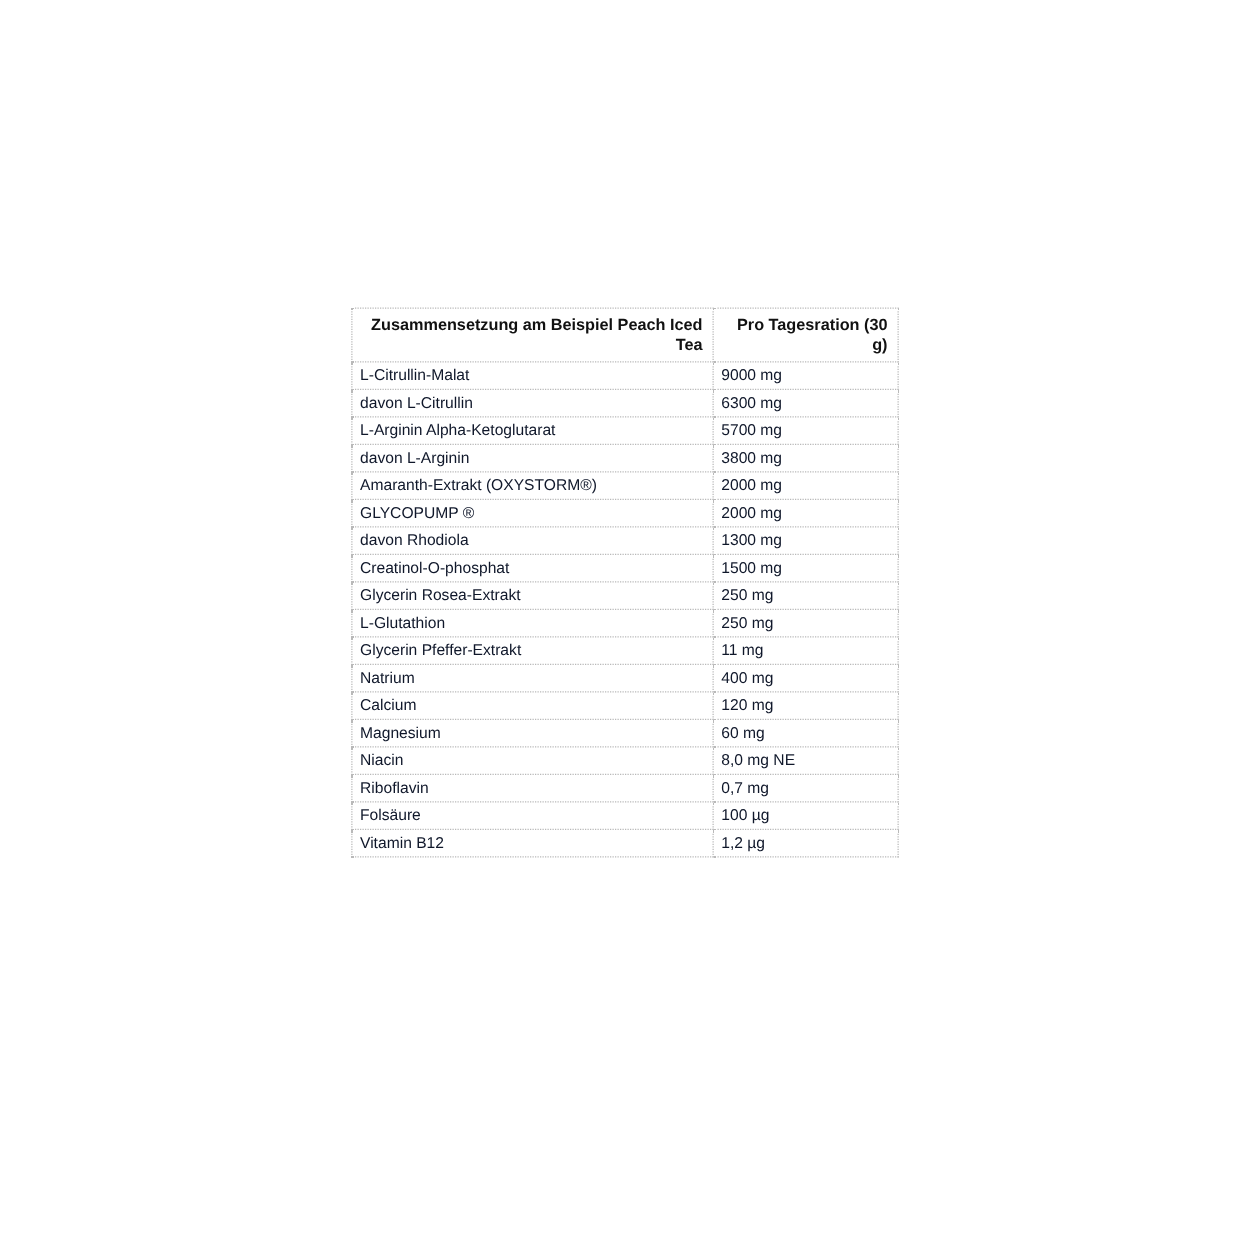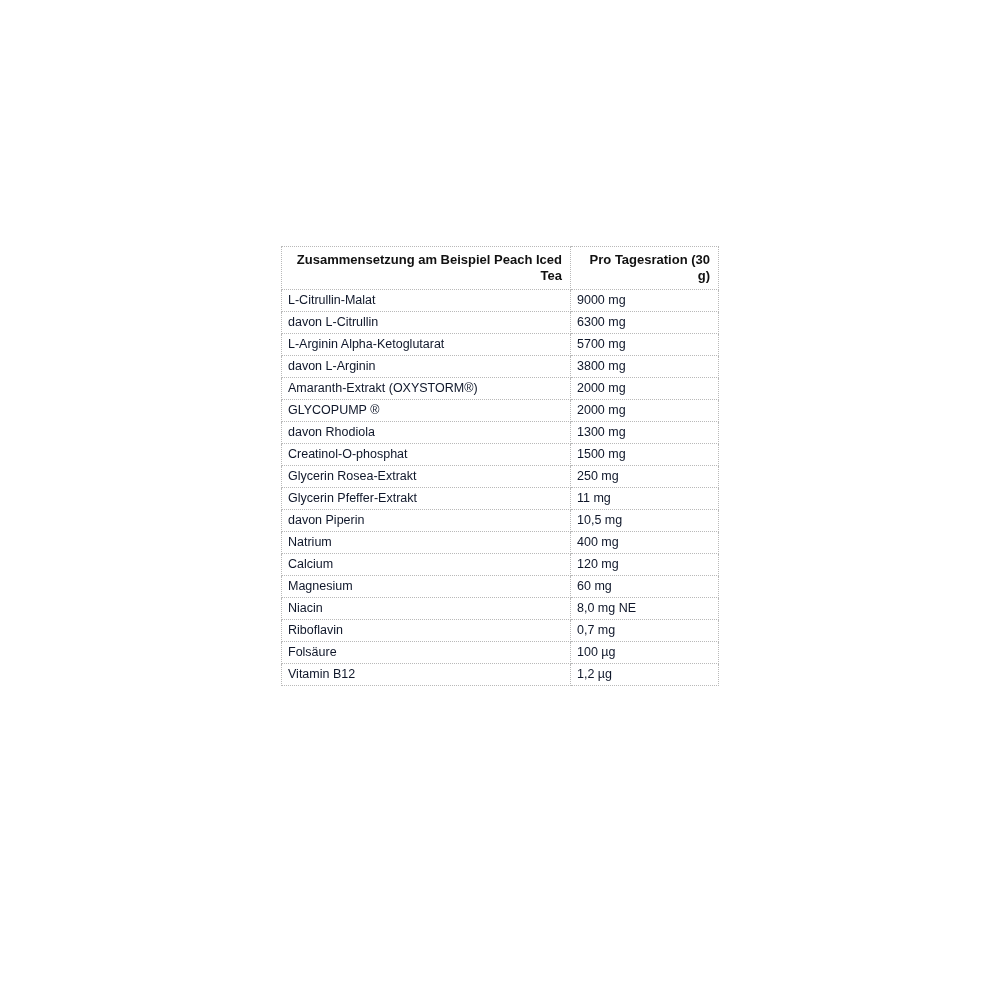--- a/index.html
+++ b/index.html
@@ -100,26 +100,26 @@
         </tr>
         <tr>
           <td>Creatinol-O-phosphat</td>
           <td>1500 mg</td>
         </tr>
         <tr>
           <td>Glycerin Rosea-Extrakt</td>
           <td>250 mg</td>
         </tr>
         <tr>
+          <td>L-Glutathion</td>
+          <td>250 mg</td>
+        </tr>
+        <tr>
           <td>Glycerin Pfeffer-Extrakt</td>
           <td>11 mg</td>
-        </tr>
-        <tr>
-          <td>davon Piperin</td>
-          <td>10,5 mg</td>
         </tr>
         <tr>
           <td>Natrium</td>
           <td>400 mg</td>
         </tr>
         <tr>
           <td>Calcium</td>
           <td>120 mg</td>
         </tr>
         <tr>

